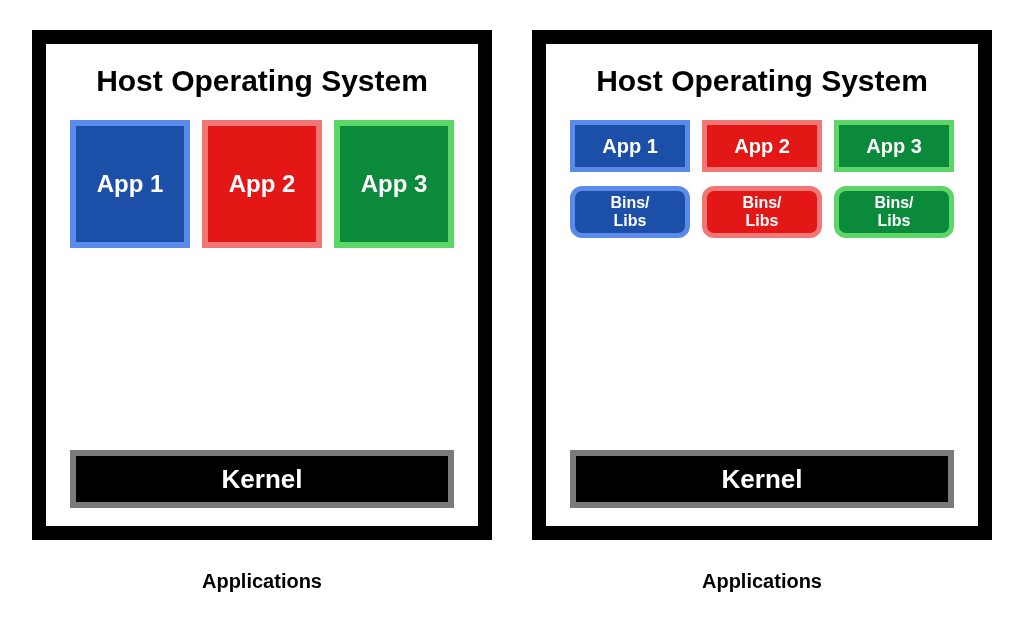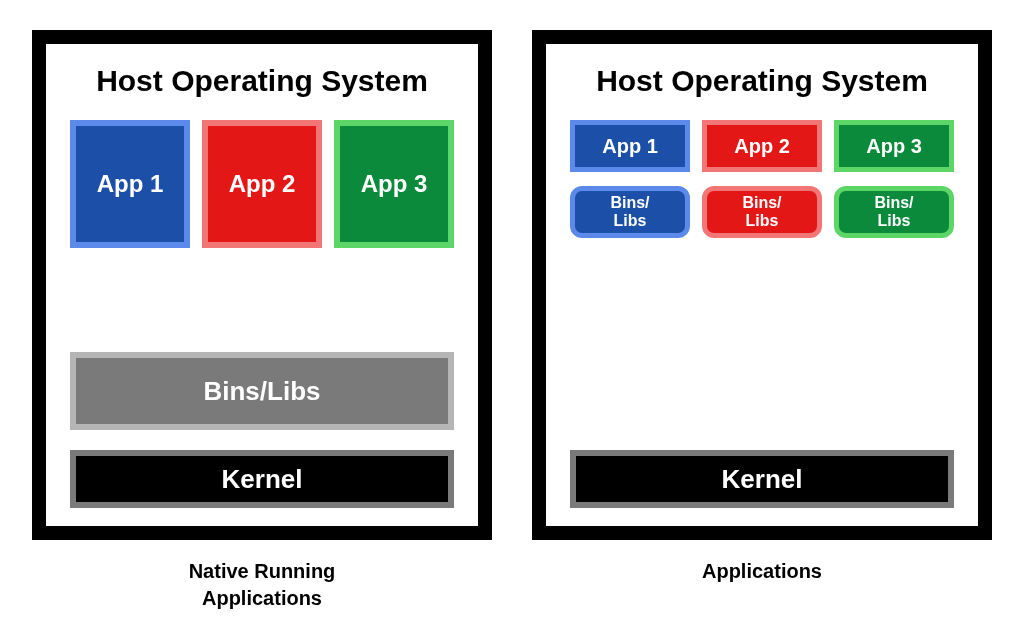--- a/index.html
+++ b/index.html
@@ -15,20 +15,21 @@
       display: flex;
       justify-content: center;
       align-items: flex-start;
       padding-top: 30px;
       gap: 40px;
     }
     .column {
       display: flex;
       flex-direction: column;
       align-items: center;
+      gap: 10px;
     }
     .panel {
       width: 460px;
       height: 510px;
       border: 14px solid #000;
       background: #fff;
       padding: 20px 24px 18px 24px;
       display: flex;
       flex-direction: column;
     }
@@ -148,25 +149,23 @@
 
 <div class="column">
   <div class="panel">
     <div class="host-title">Host Operating System</div>
     <div class="apps-row">
       <div class="app-box app-blue">App 1</div>
       <div class="app-box app-red">App 2</div>
       <div class="app-box app-green">App 3</div>
     </div>
     <div class="spacer-native"></div>
-    <div class="middle-bar">Bins/Libs</div>
     <div class="kernel-bar">Kernel</div>
   </div>
   <div class="caption">
-    <div>Native Running</div>
     <div>Applications</div>
   </div>
 </div>
 
 <div class="column">
   <div class="panel">
     <div class="host-title">Host Operating System</div>
     <div class="small-apps-area">
       <div class="small-row">
         <div class="small-box app small-blue">App 1</div>

